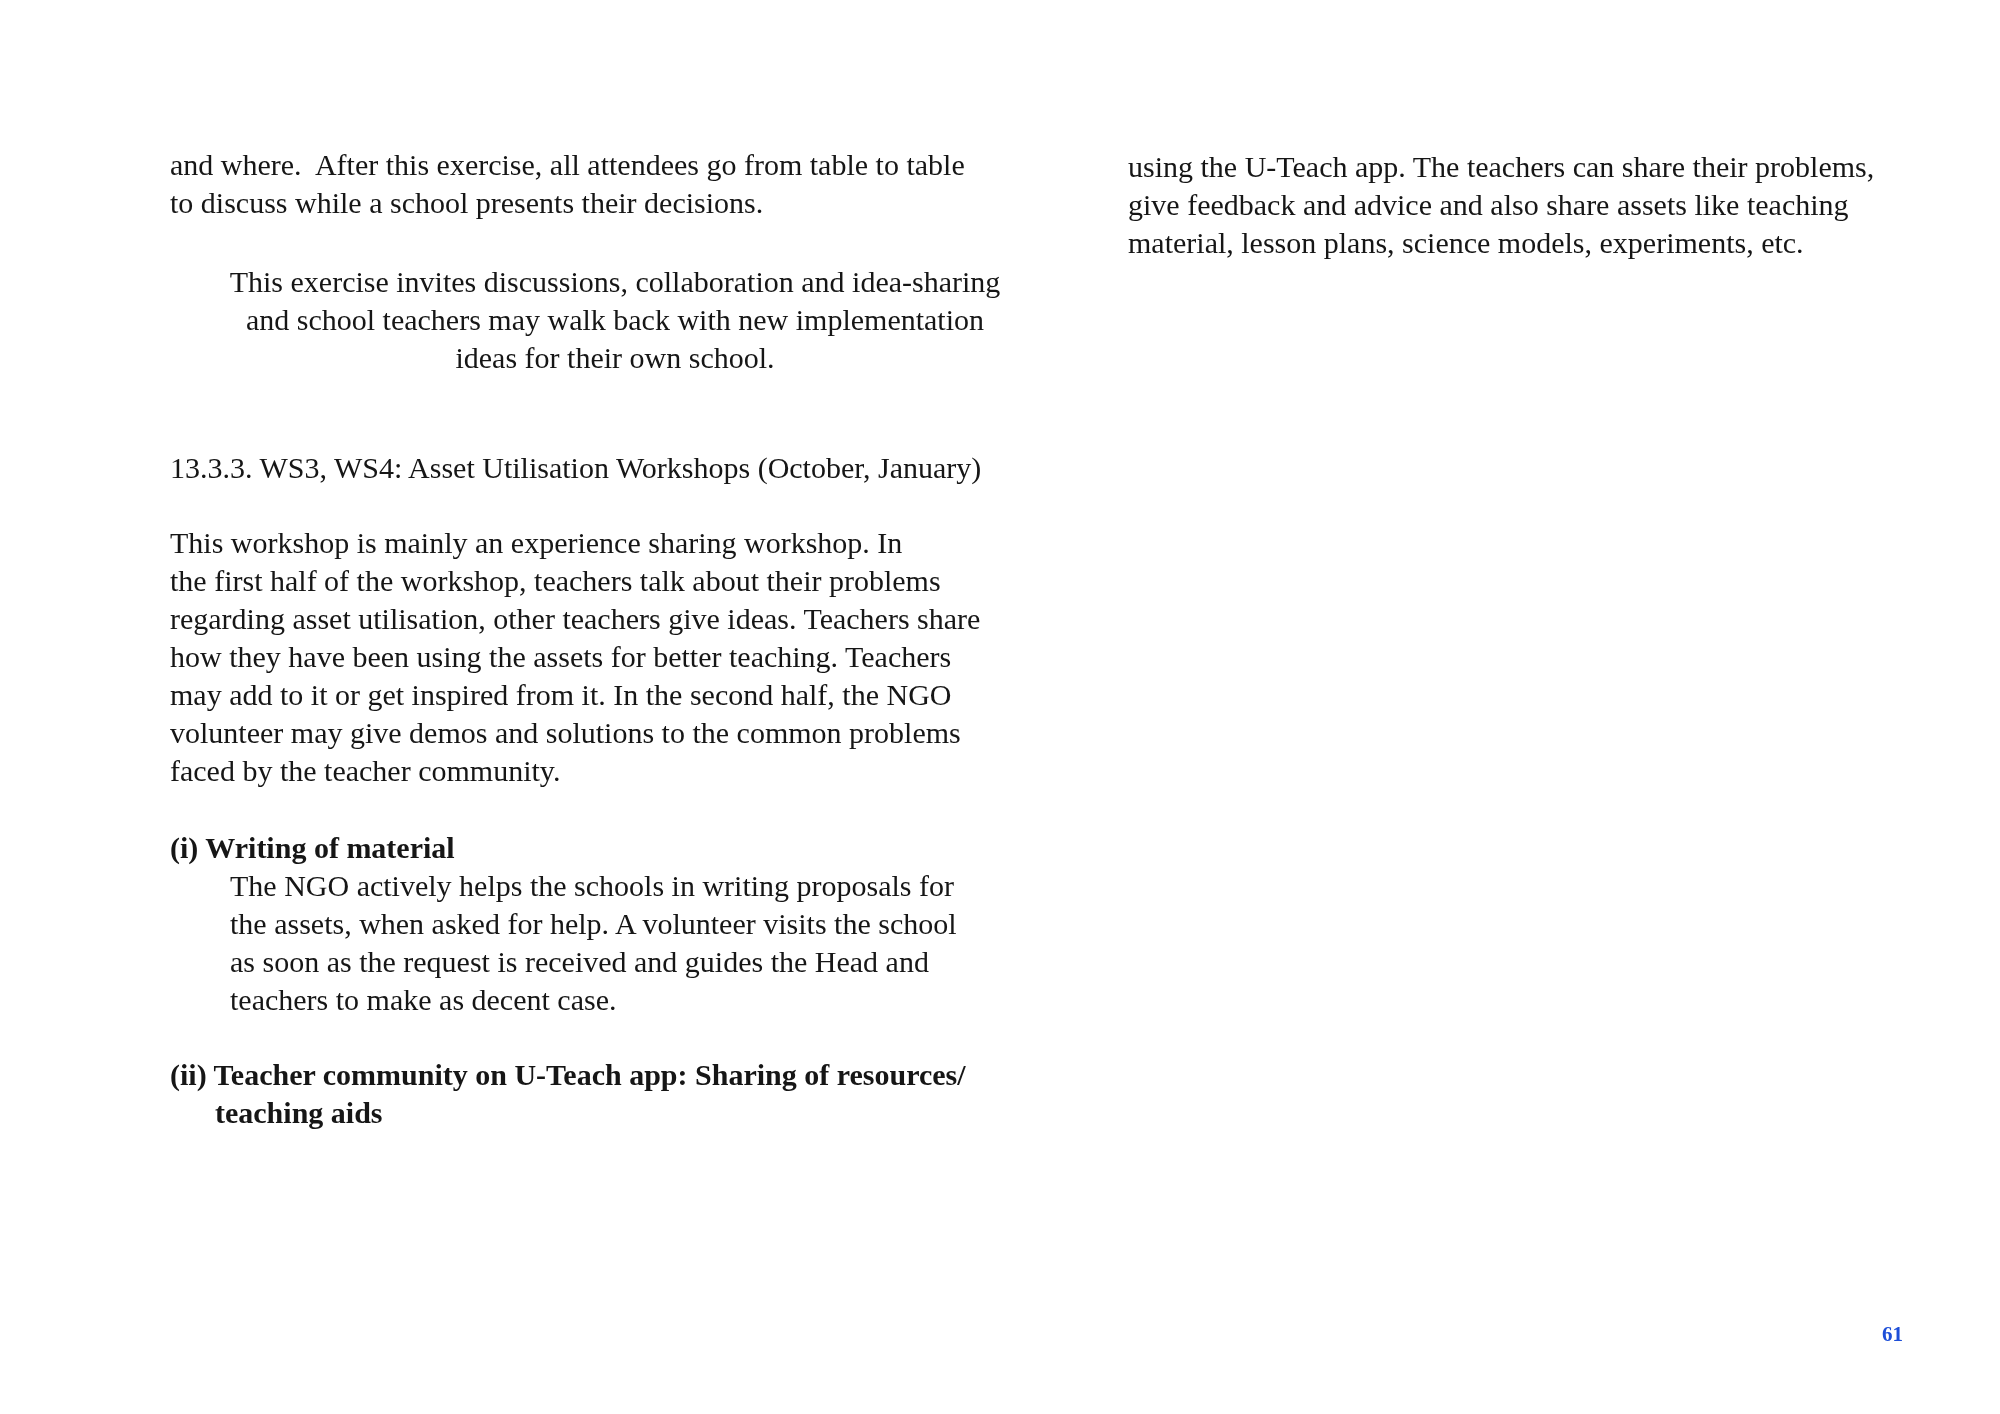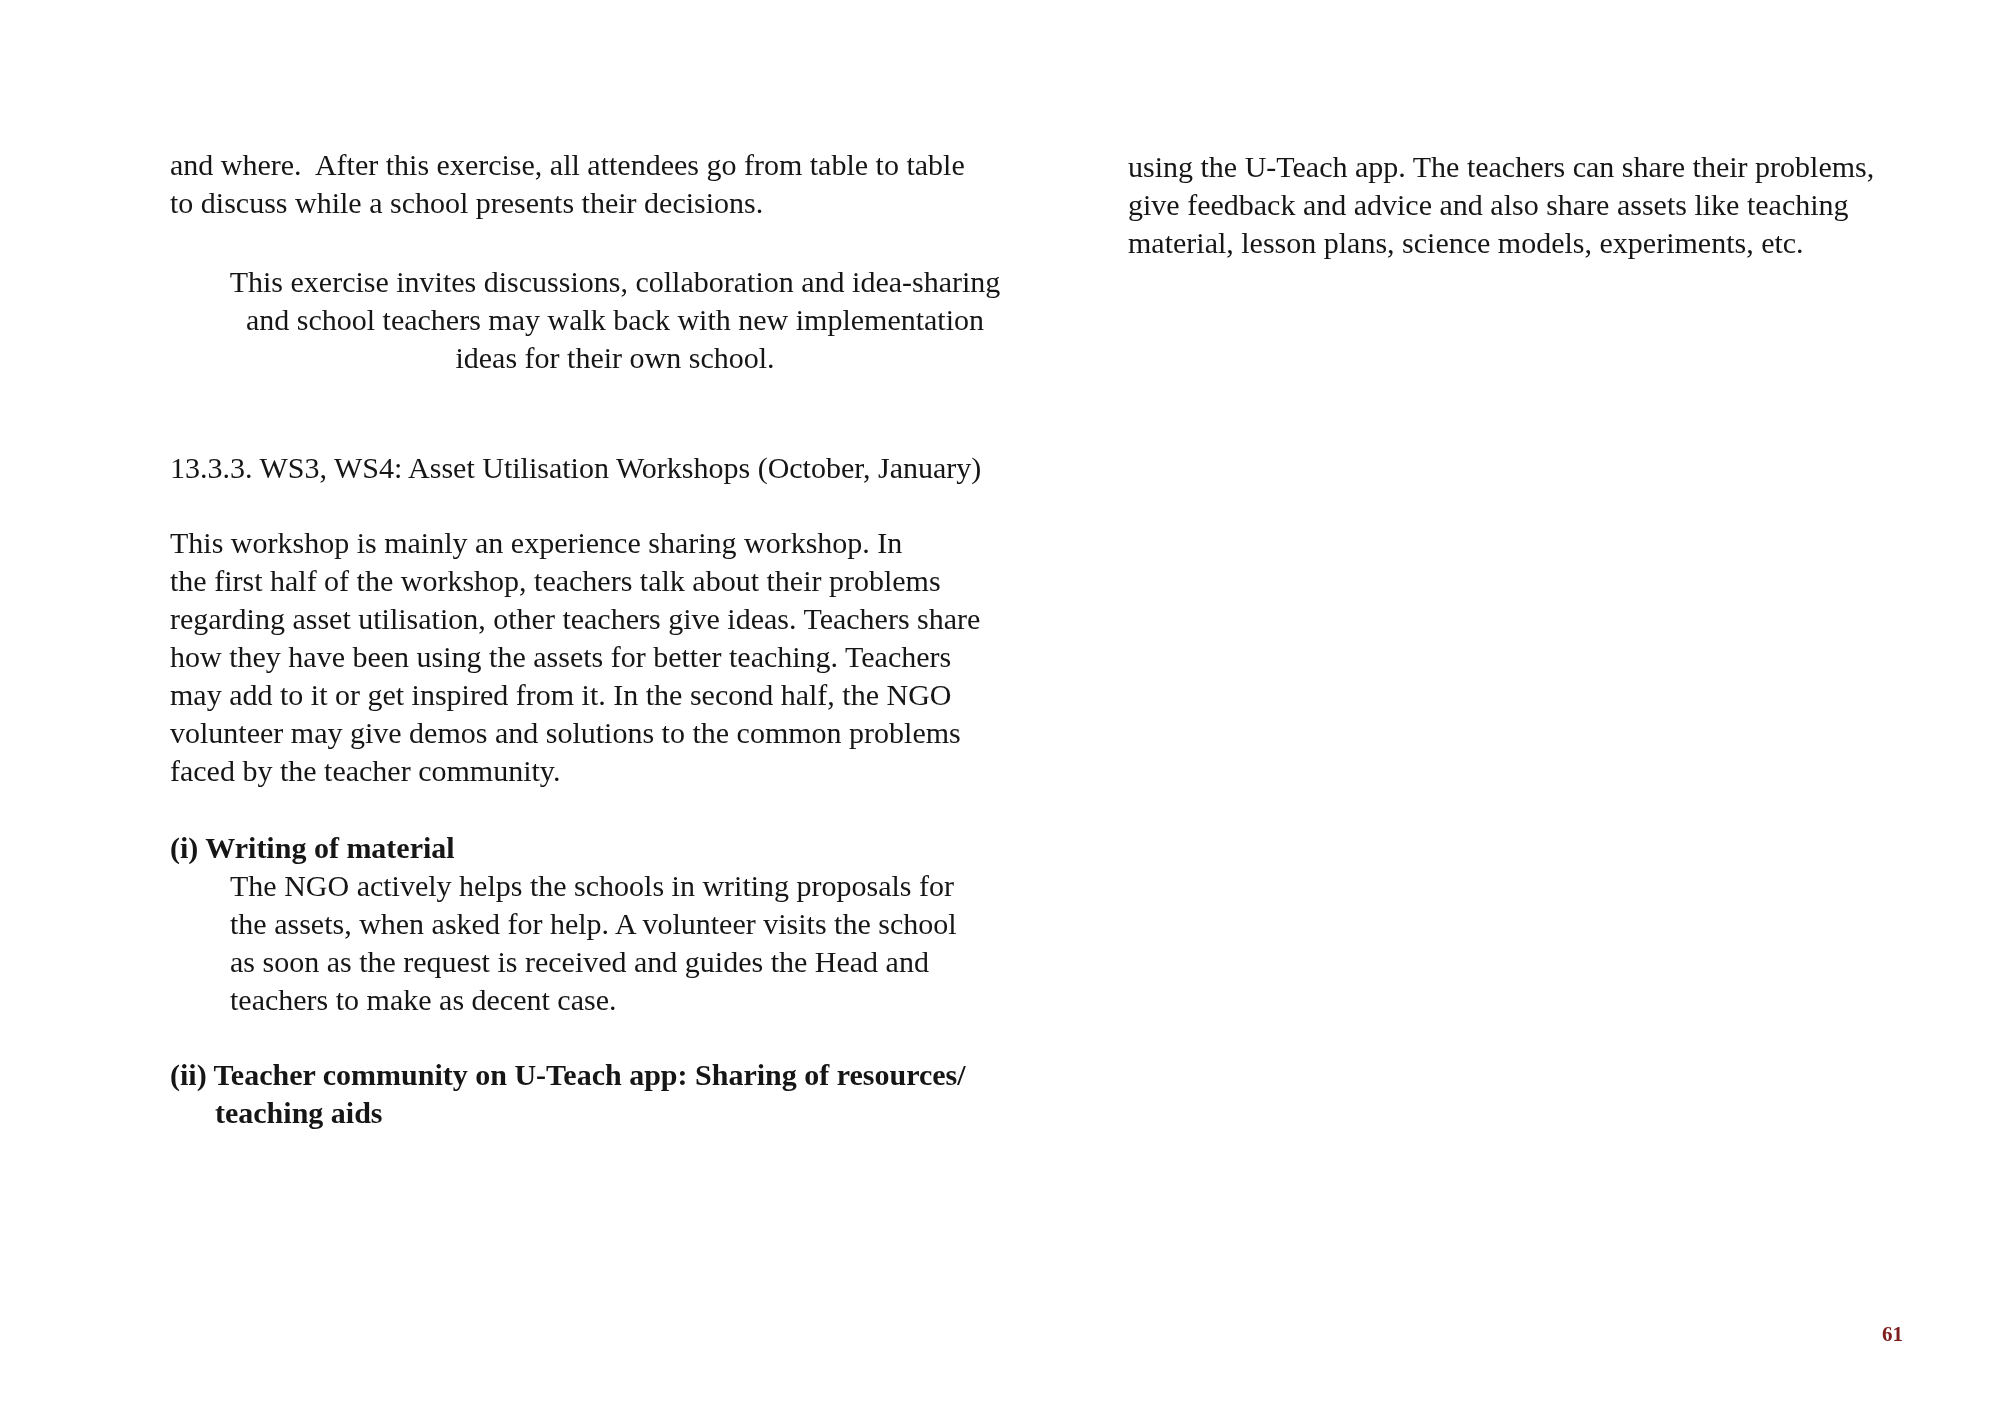--- a/index.html
+++ b/index.html
@@ -58,21 +58,21 @@
     white-space: pre-wrap;
     padding-left: 60px;
   }
   .page-number {
     position: absolute;
     left: 1882px;
     top: 1324px;
     font-size: 21px;
     line-height: 21px;
     font-weight: bold;
-    color: #7f1d1d;
+    color: #1d4ed8;
   }
 </style>
 </head>
 <body>
 
 <div class="page">
 
   <div class="col col-left">
     <p class="body-text">and where.  After this exercise, all attendees go from table to table
 to discuss while a school presents their decisions.</p>

